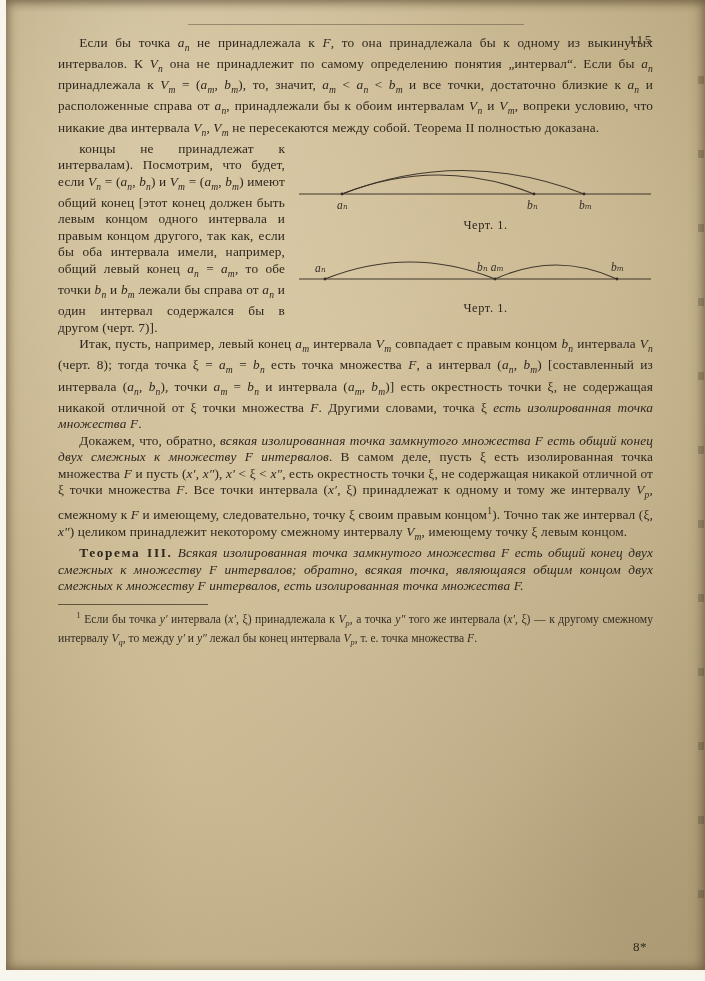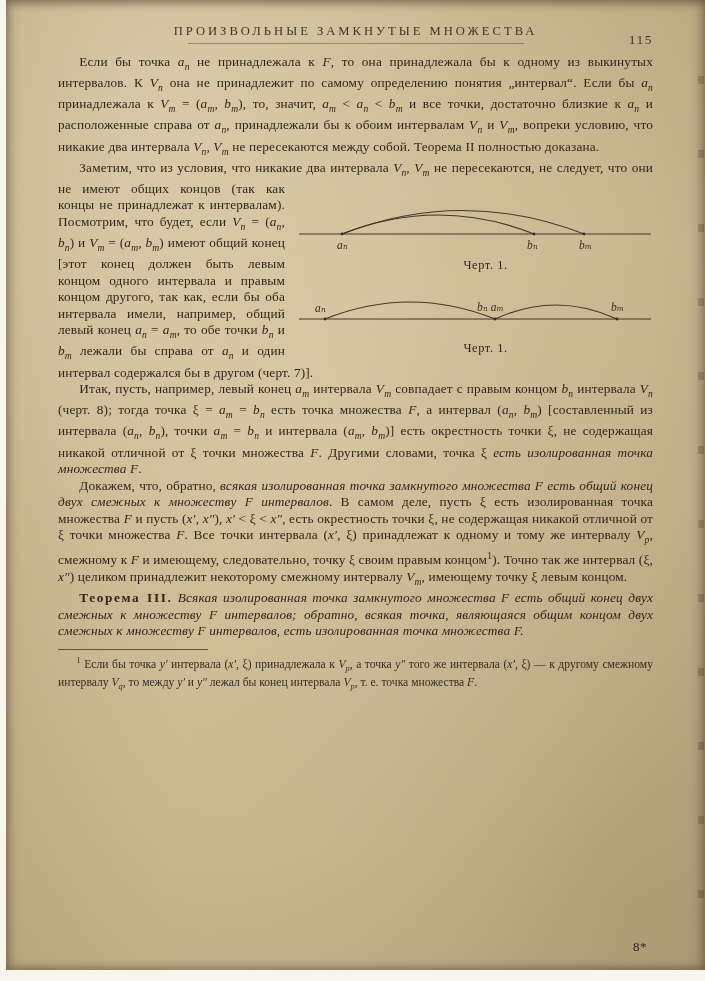--- a/index.html
+++ b/index.html
@@ -58,32 +58,30 @@
 </style>
 </head>
 <body>
 
 <div class="page">
   <div class="edge-marks"></div>
 
   <div class="content">
 
     <div class="running-head">
-      <span>ПРОИЗВОЛЬНЫЕ ЗАМКНУТЫЕ МНОЖЕСТВА</span>
       <span class="page-num">115</span>
     </div>
     <div class="head-rule"></div>
 
     <div class="body-text">
 
 
       <p>Если бы точка <i>a<sub>n</sub></i> не принадлежала к <i>F</i>, то она принадлежала бы к одному из выкинутых интервалов. К <i>V<sub>n</sub></i> она не принадлежит по самому определению понятия „интервал“. Если бы <i>a<sub>n</sub></i> принадлежала к <i>V<sub>m</sub></i> = (<i>a<sub>m</sub></i>, <i>b<sub>m</sub></i>), то, значит, <i>a<sub>m</sub></i> &lt; <i>a<sub>n</sub></i> &lt; <i>b<sub>m</sub></i> и все точки, достаточно близкие к <i>a<sub>n</sub></i> и расположенные справа от <i>a<sub>n</sub></i>, принадлежали бы к обоим интервалам <i>V<sub>n</sub></i> и <i>V<sub>m</sub></i>, вопреки условию, что никакие два интервала <i>V<sub>n</sub></i>, <i>V<sub>m</sub></i> не пересекаются между собой. Теорема II полностью доказана.</p>
 
       <p>
-        <span>Заметим, что из условия, что никакие два интервала <i>V<sub>n</sub></i>, <i>V<sub>m</sub></i> не пересекаются, не следует, что они не имеют общих концов (так как</span>
 
         <span class="fig-float">
           <span class="fig">
             <svg width="356" height="74" viewBox="0 0 356 74">
               <line class="fig-stroke" x1="2" y1="52" x2="354" y2="52"></line>
               <path class="fig-stroke" d="M 45 52 Q 166 5 287 52"></path>
               <path class="fig-stroke" d="M 45 52 Q 141 14 237 52"></path>
               <circle cx="45" cy="52" r="1.4" fill="#332d24"></circle>
               <circle cx="237" cy="52" r="1.4" fill="#332d24"></circle>
               <circle cx="287" cy="52" r="1.4" fill="#332d24"></circle>

